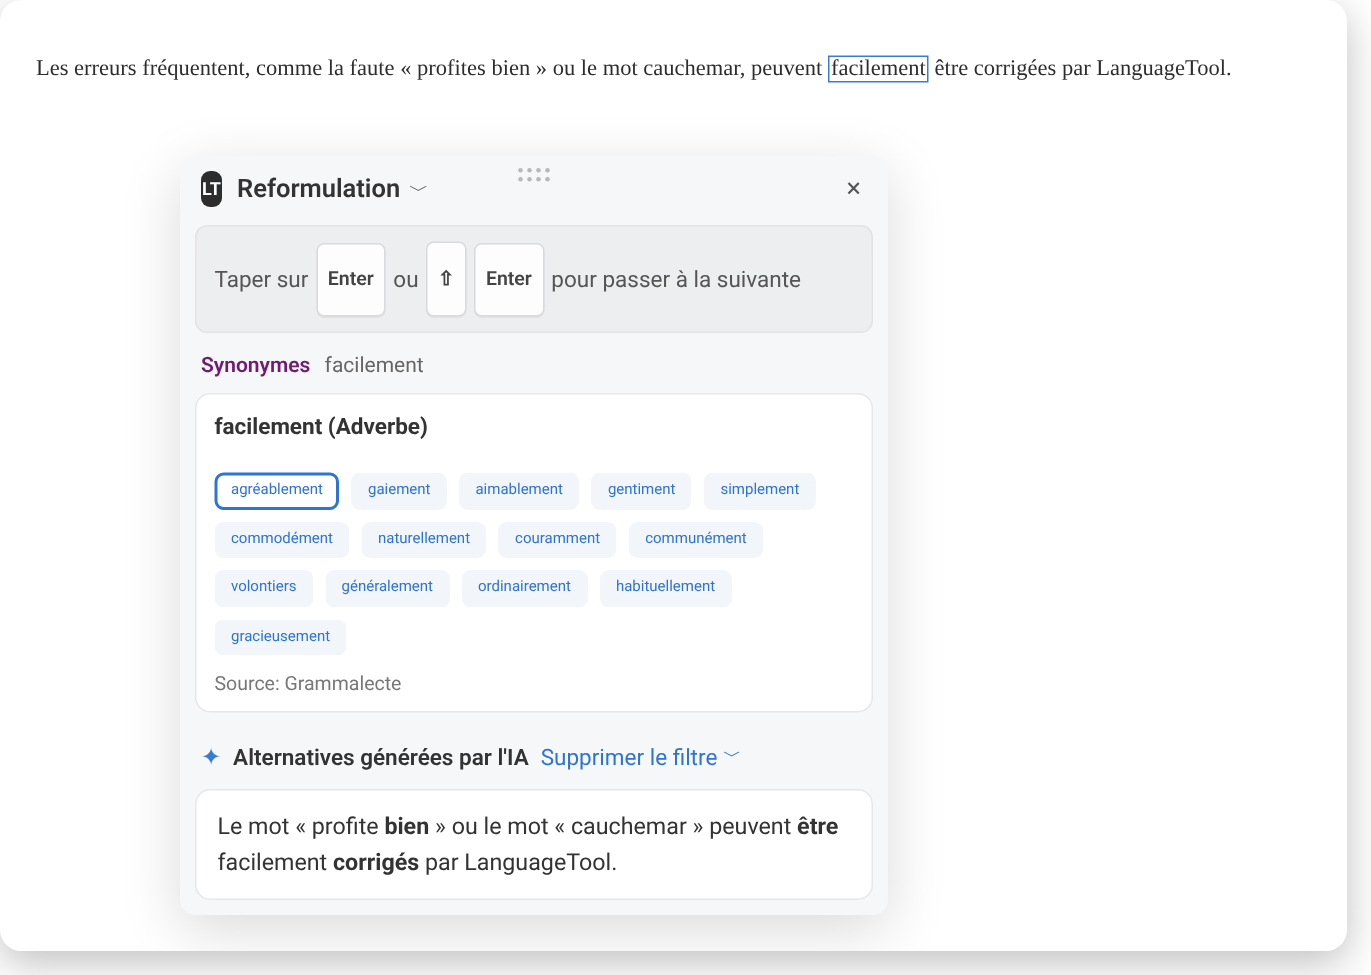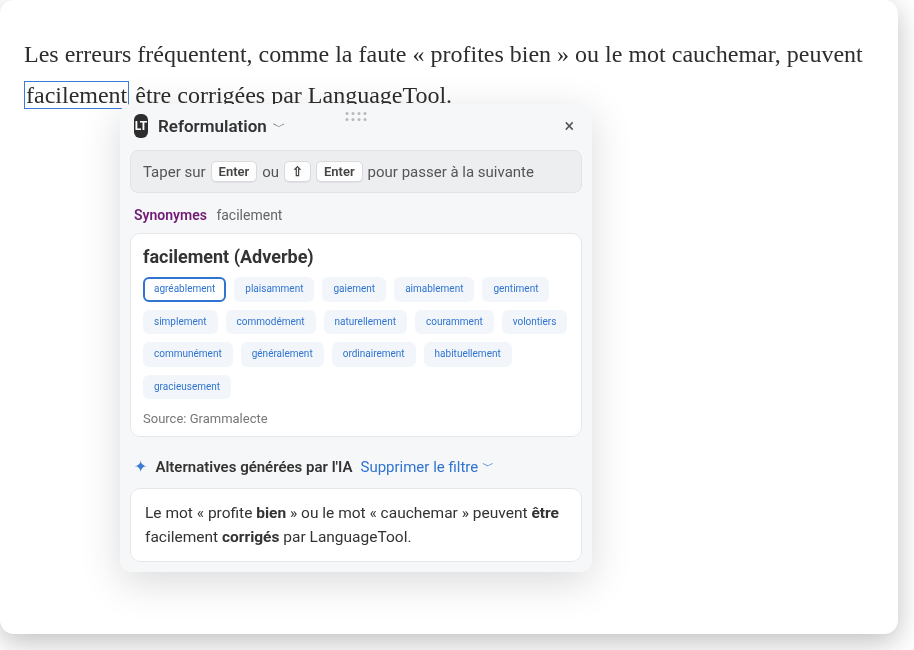--- a/index.html
+++ b/index.html
@@ -17,21 +17,21 @@
     background: #fff;
     border-radius: 14px;
     box-shadow: 0 8px 28px rgba(0,0,0,0.25);
     position: relative;
     overflow: hidden;
     margin: 0;
     padding: 34px 24px;
   }
   .doc-text {
     font-family: Georgia, "Times New Roman", serif;
-    font-size: 24px;
+    font-size: 15px;
     line-height: 1.7;
     color: #2d2d2d;
   }
   .highlight-word {
     border: 1px solid #3a7bd5;
     padding: 0 1px;
   }
   .popup {
     position: absolute;
     top: 104px;
@@ -104,44 +104,44 @@
     align-items: center;
     flex-wrap: wrap;
     gap: 5px;
   }
   .kbd {
     display: inline-flex;
     align-items: center;
     background: #fdfdfd;
     border: 1px solid #d9dadd;
     border-radius: 5px;
-    padding: 2px 7px;
+    padding: 16px 7px;
     font-size: 13px;
     font-weight: 600;
     color: #444;
     box-shadow: 0 1px 0 rgba(0,0,0,0.05);
   }
   .syn-header {
     padding: 4px 14px 10px 14px;
     font-size: 14px;
     color: #666;
   }
   .syn-header .label { font-weight: 600; color: #701a75; margin-right: 6px; }
   .syn-card {
     margin: 0 10px 10px 10px;
     background: #fff;
     border: 1px solid #e6e7ea;
     border-radius: 10px;
     padding: 12px 12px 10px 12px;
   }
   .syn-card-title {
-    font-size: 18px;
+    font-size: 15px;
     font-weight: 700;
     color: #333;
-    margin-bottom: 10px;
+    margin-bottom: 22px;
   }
   .syn-card-title .pos { font-weight: 700; }
   .chips {
     display: flex;
     flex-wrap: wrap;
     gap: 8px;
     margin-bottom: 12px;
   }
   .chip {
     background: #f2f6fb;
@@ -238,30 +238,29 @@
       <span>facilement</span>
     </div>
 
     <div class="syn-card">
       <div class="syn-card-title">
         <span>facilement</span>
         <span class="pos">(Adverbe)</span>
       </div>
       <div class="chips" id="chips">
           <span class="chip selected">agréablement</span>
-          <span class="chip">plaisamment</span>
           <span class="chip">gaiement</span>
           <span class="chip">aimablement</span>
           <span class="chip">gentiment</span>
           <span class="chip">simplement</span>
           <span class="chip">commodément</span>
           <span class="chip">naturellement</span>
           <span class="chip">couramment</span>
+          <span class="chip">communément</span>
           <span class="chip">volontiers</span>
-          <span class="chip">communément</span>
           <span class="chip">généralement</span>
           <span class="chip">ordinairement</span>
           <span class="chip">habituellement</span>
           <span class="chip">gracieusement</span>
         </div>
       <div class="source">
         <span>Source:</span>
         <span>Grammalecte</span>
       </div>
     </div>

